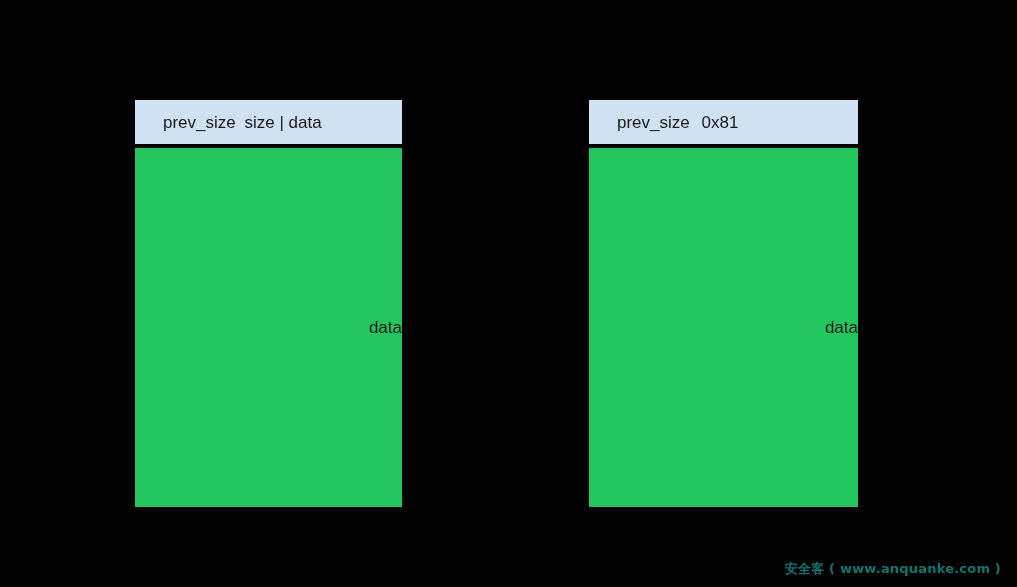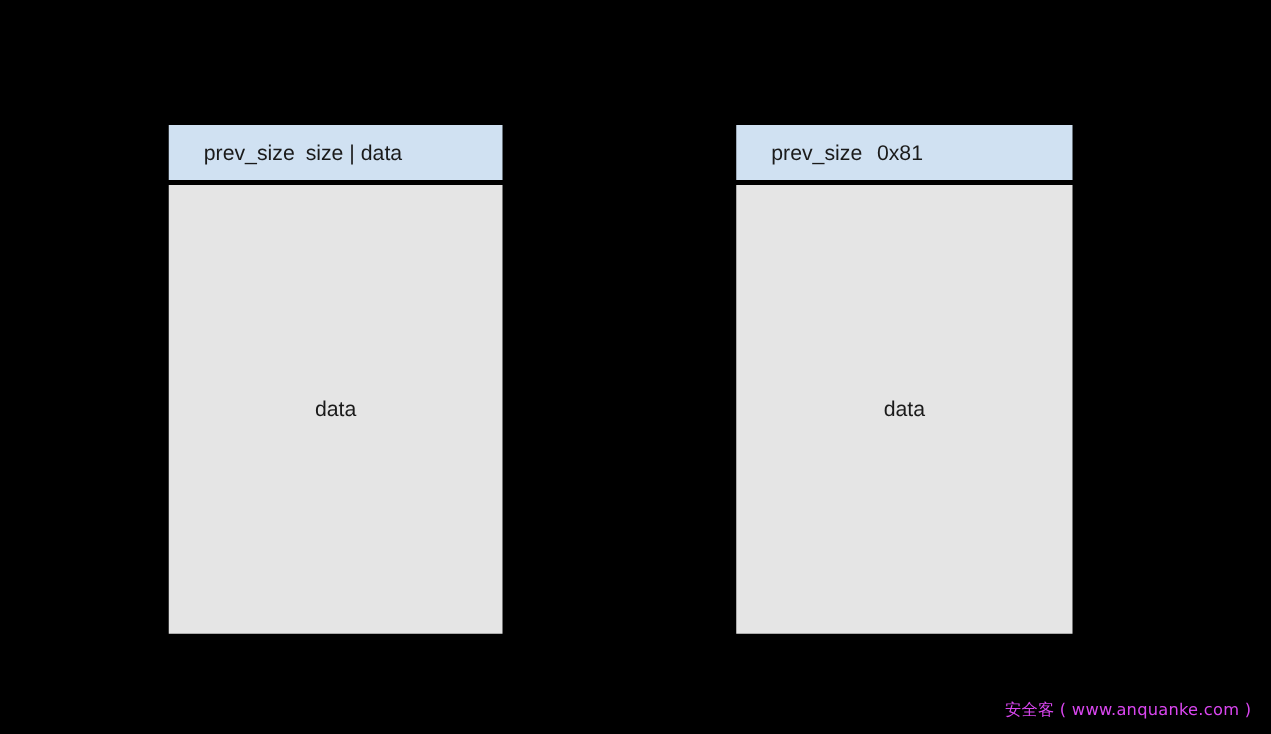--- a/index.html
+++ b/index.html
@@ -41,25 +41,25 @@
     box-sizing: border-box;
   }
 
   .chunk-gap {
     height: 4px;
     flex: 0 0 4px;
     background: #000000;
   }
 
   .chunk-body {
-    background: #e5e5e5;
+    background: #22c55e;
     flex: 1 1 auto;
     display: flex;
     align-items: center;
-    justify-content: center;
+    justify-content: flex-end;
     position: relative;
   }
 
   .field-label {
     font-size: 17px;
     color: #1a1a1a;
     line-height: 1;
     white-space: nowrap;
     position: absolute;
   }
@@ -97,26 +97,27 @@
 
   #chunk-right .field-size {
     transform: translateX(-22px);
   }
 
   
   .watermark {
     position: absolute;
     right: 16px;
     bottom: 10px;
-    color: #d946ef;
+    color: #0f766e;
     font-size: 13px;
     line-height: 1.2;
     white-space: nowrap;
     font-family: "DejaVu Sans", sans-serif;
     letter-spacing: 0.2px;
+    font-weight: bold;
   }
 </style>
 </head>
 <body>
 
 <div class="canvas">
 
   <div class="chunk" id="chunk-left">
     <div class="chunk-header">
       <span class="field-label field-prev">prev_size</span>

